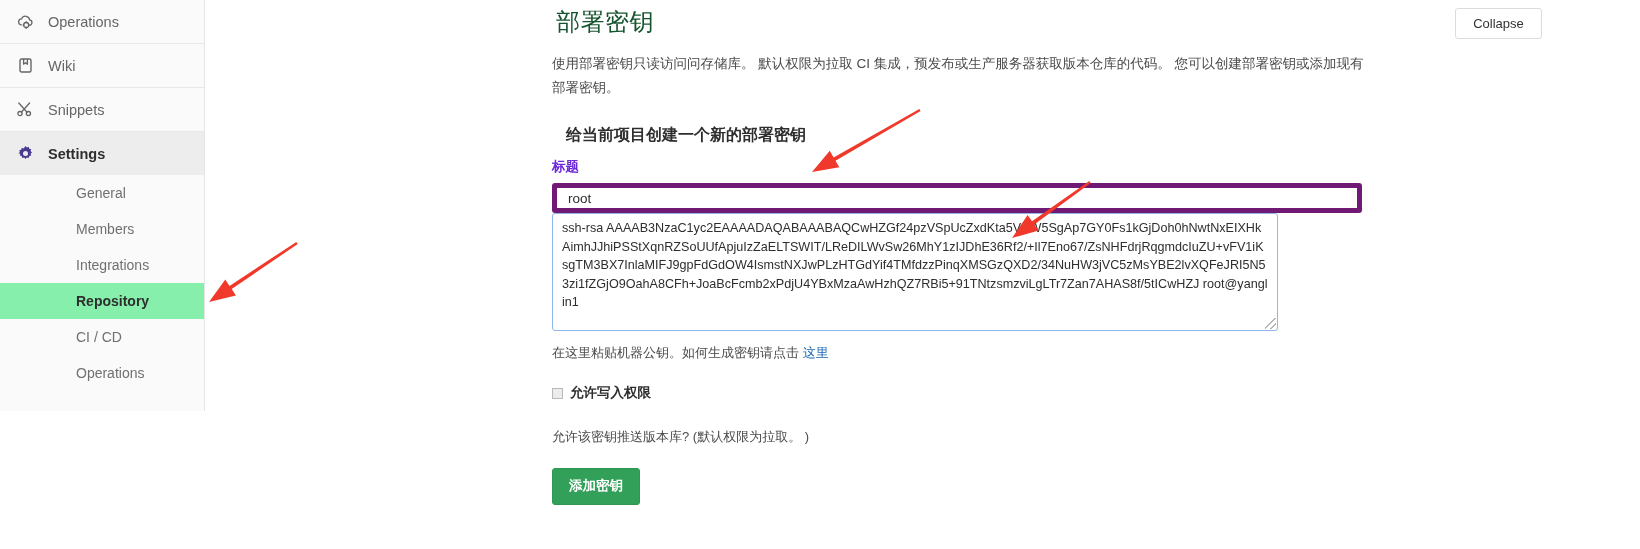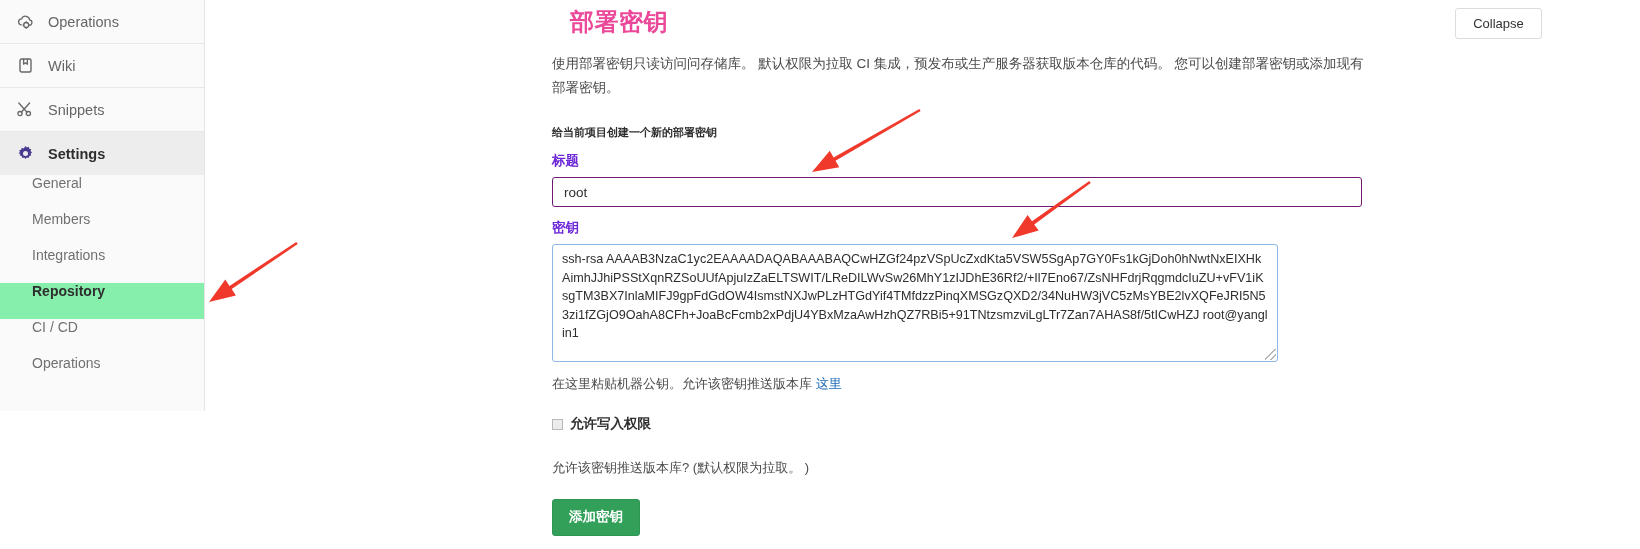--- a/index.html
+++ b/index.html
@@ -24,49 +24,49 @@
   }
   .nav-item .ico{
     width:22px; min-width:22px; height:16px; margin-right:12px;
     display:flex; align-items:center; justify-content:center; color:#666;
   }
   .nav-item .ico svg{ display:block; }
   .nav-item.active{ background:#ededed; color:#2e2e2e; font-weight:600; }
   .nav-item.active .ico{ color:#4a3a8f; }
   .nav-sep{ height:1px; background:#e8e8e8; margin:0; }
   .subnav-item{
-    display:flex; height:36px;
-    padding-left:32px; color:#707070; font-size:14px; cursor:pointer;
+    display:flex; align-items:center; height:36px;
+    padding-left:76px; color:#707070; font-size:14px; cursor:pointer;
   }
   .subnav-item.active{
     background:#86efac; color:#2e2e2e; font-weight:600;
   }
 
   
   #main{ position:absolute; left:552px; top:0; width:880px; }
 
   #page-title{
-    font-size:24px; font-weight:700; color:#ec4899;
-    margin:6px 0 0 18px; letter-spacing:0.5px;
+    font-size:24px; font-weight:400; color:#14532d;
+    margin:6px 0 0 4px; letter-spacing:0.5px;
   }
   #page-desc{
     font-size:13.5px; color:#4a4a4a; line-height:1.75;
     margin-top:14px; width:812px;
   }
   #section-title{
-    font-size:11px; font-weight:700; color:#2e2e2e; margin-top:26px;
+    font-size:16px; font-weight:700; color:#2e2e2e; margin-top:26px;margin-left:14px;
   }
 
   .field-label{
     font-size:13.5px; font-weight:700; color:#6d28d9;
     margin-top:12px; margin-bottom:7px;
   }
   .text-input{
     display:block; width:810px; height:30px;
-    border:1px solid #701a75; border-radius:3px;
+    border:5px solid #701a75; border-radius:3px;
     background:#fff; padding:4px 11px;
     font-family:"Liberation Sans",sans-serif; font-size:13.5px; color:#2e2e2e;
     outline:none;
     margin-top:6px;
   }
   .key-area{
     width:726px; height:118px;
     border:1px solid #8fb8e8; border-radius:3px;
     background:#fff; padding:5px 9px 5px 9px;
     font-family:"Liberation Sans","DejaVu Sans",sans-serif;
@@ -198,25 +198,24 @@
 
   <h1 id="page-title">部署密钥</h1>
 
   <p id="page-desc">使用部署密钥只读访问问存储库。 默认权限为拉取 CI 集成，预发布或生产服务器获取版本仓库的代码。 您可以创建部署密钥或添加现有部署密钥。</p>
 
   <div id="section-title">给当前项目创建一个新的部署密钥</div>
 
   <div class="field-label">标题</div>
   <input class="text-input" type="text" value="root" style="">
 
-  <div class="field-label">密钥</div>
   <div class="key-area">ssh-rsa AAAAB3NzaC1yc2EAAAADAQABAAABAQCwHZGf24pzVSpUcZxdKta5VSW5SgAp7GY0Fs1kGjDoh0hNwtNxEIXHkAimhJJhiPSStXqnRZSoUUfApjuIzZaELTSWIT/LReDILWvSw26MhY1zIJDhE36Rf2/+Il7Eno67/ZsNHFdrjRqgmdcIuZU+vFV1iKsgTM3BX7InlaMIFJ9gpFdGdOW4IsmstNXJwPLzHTGdYif4TMfdzzPinqXMSGzQXD2/34NuHW3jVC5zMsYBE2lvXQFeJRI5N53zi1fZGjO9OahA8CFh+JoaBcFcmb2xPdjU4YBxMzaAwHzhQZ7RBi5+91TNtzsmzviLgLTr7Zan7AHAS8f/5tICwHZJ root@yanglin1</div>
 
   <div class="hint">
-    <span>在这里粘贴机器公钥。允许该密钥推送版本库</span>
+    <span>在这里粘贴机器公钥。如何生成密钥请点击</span>
     <a href="#">这里</a>
   </div>
 
   <div class="cb-row">
     <span class="cb-box"></span>
     <span class="cb-label">允许写入权限</span>
   </div>
 
   <div class="note">允许该密钥推送版本库? (默认权限为拉取。 )</div>
 

